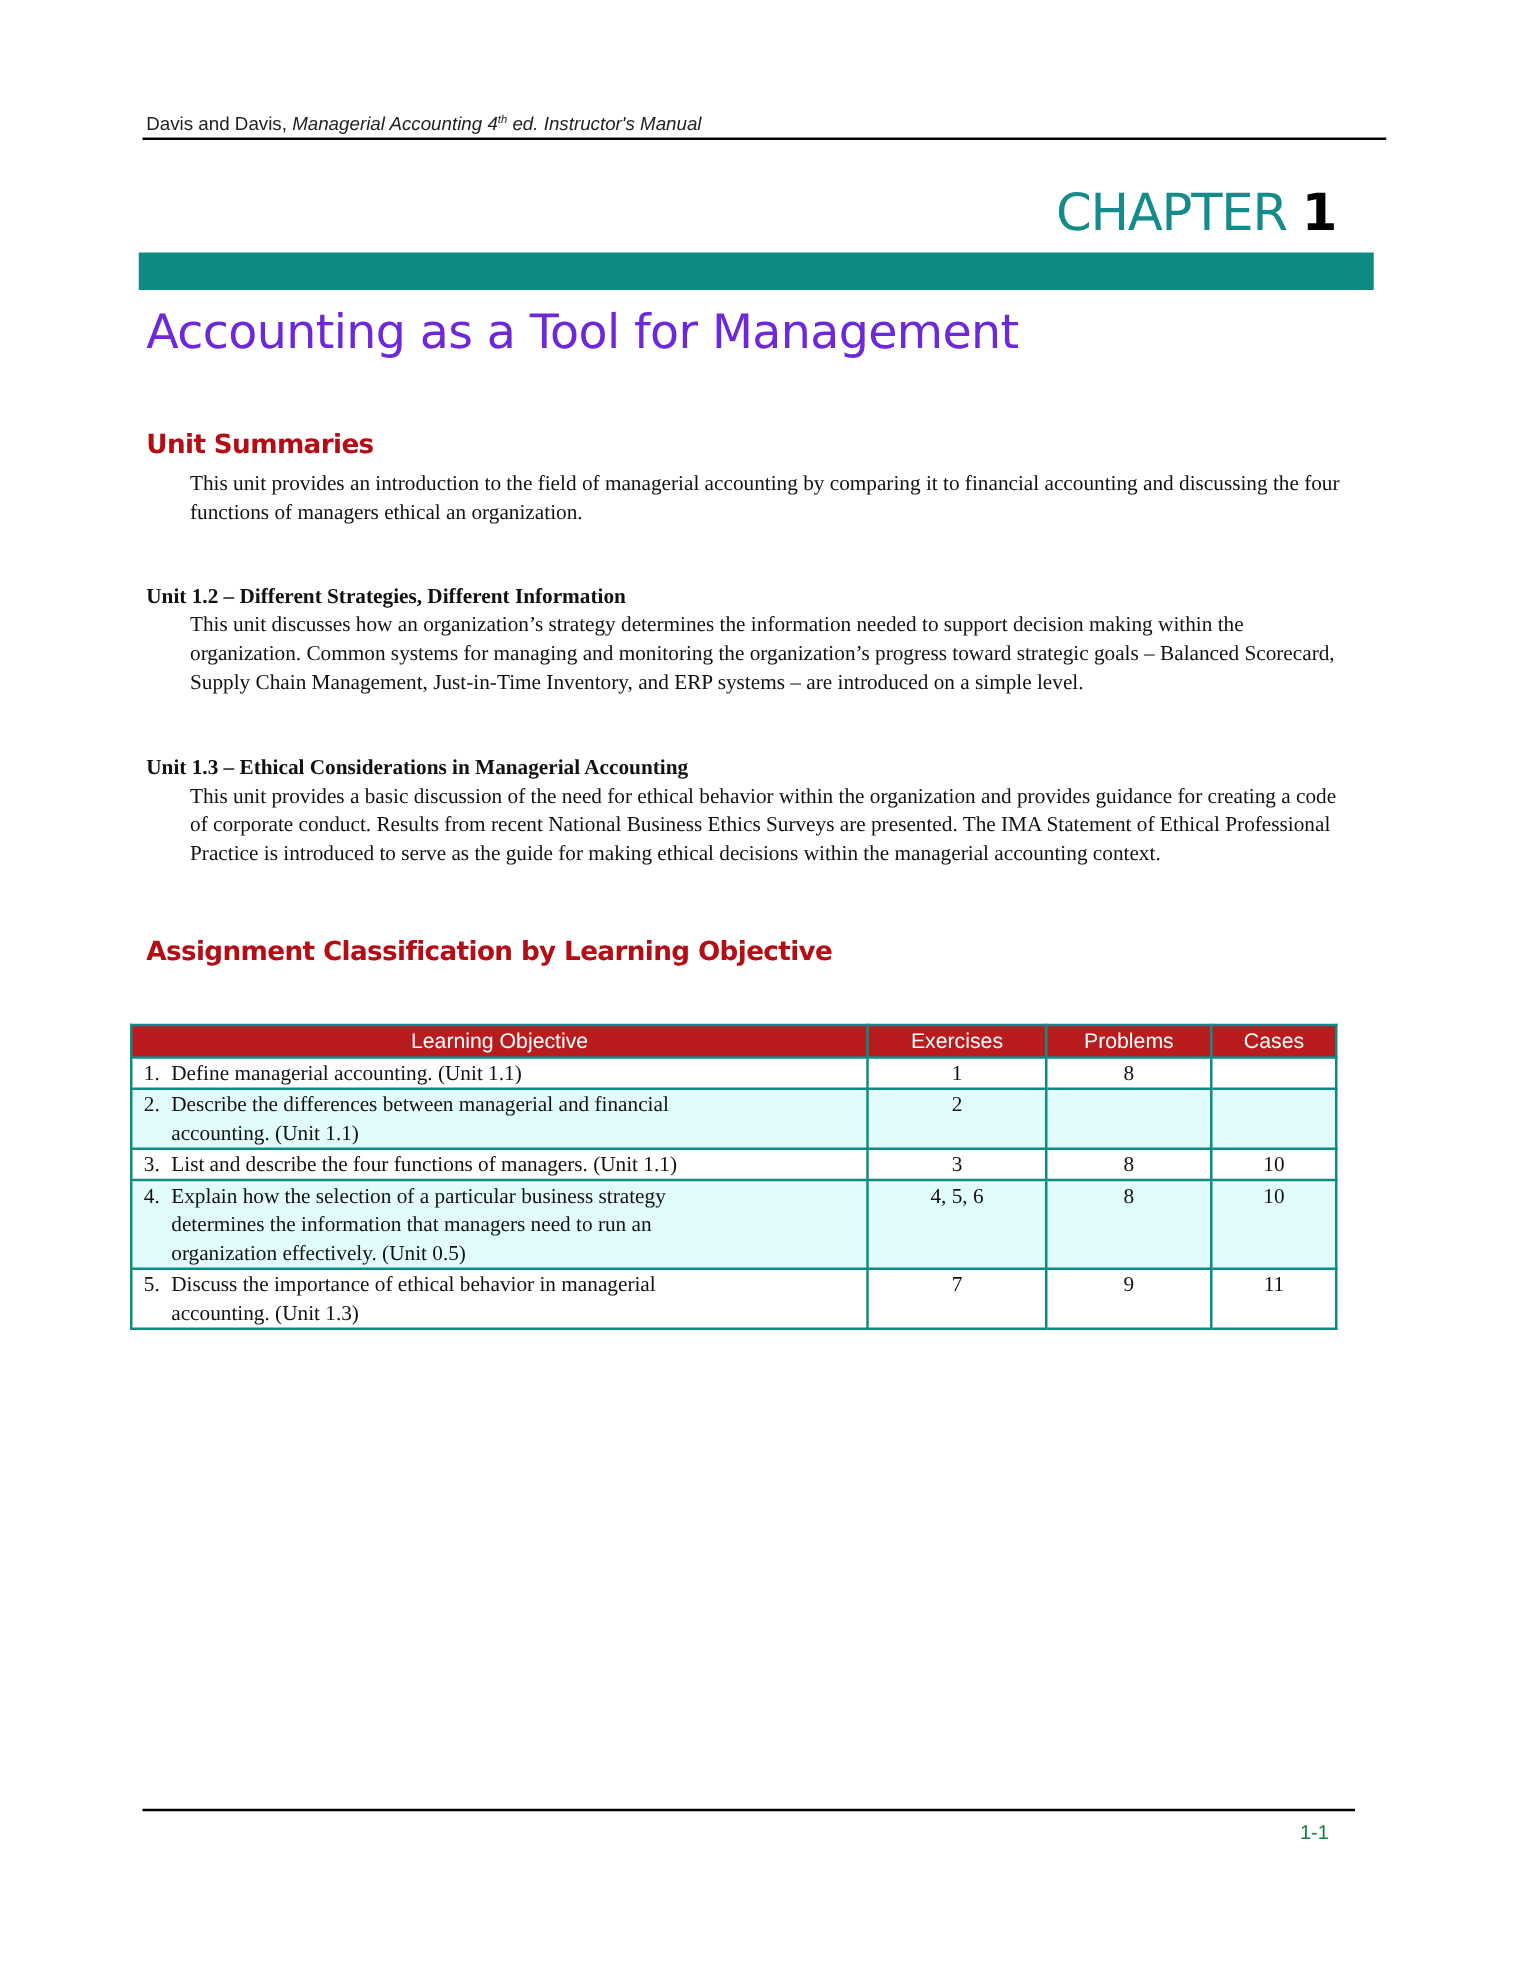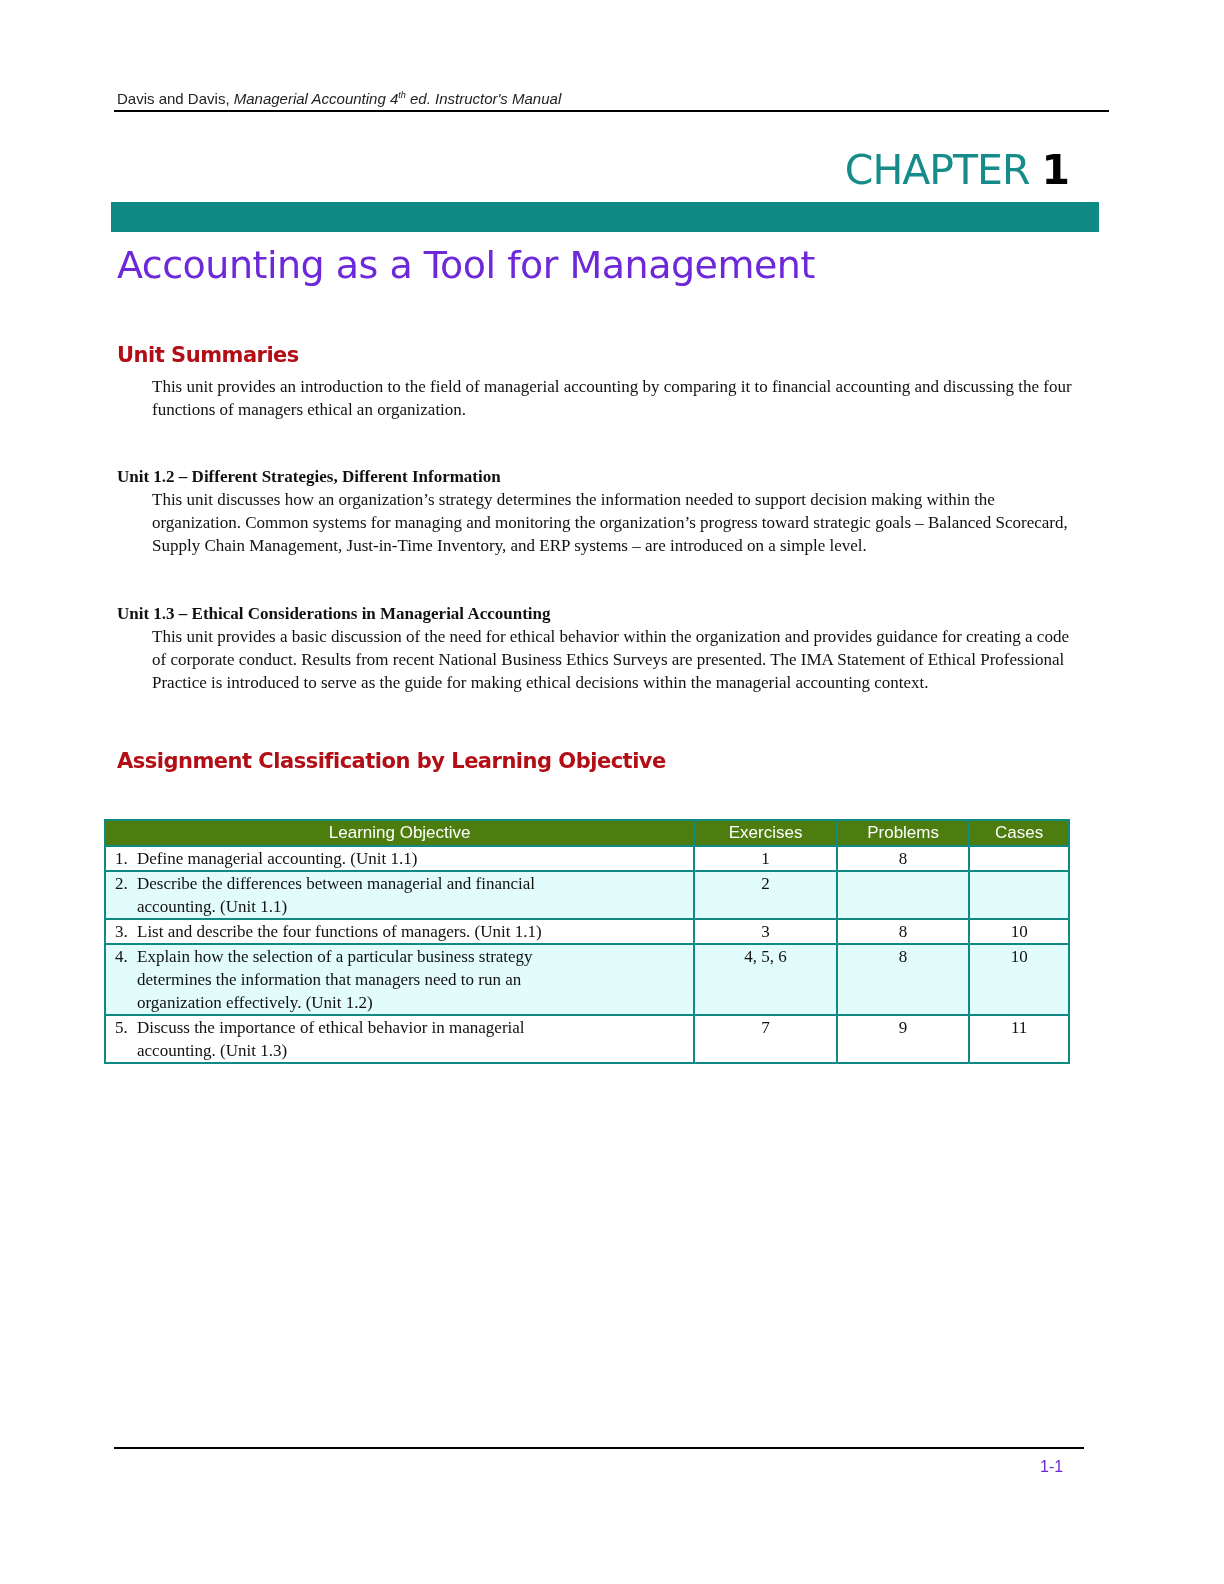--- a/index.html
+++ b/index.html
@@ -11,28 +11,28 @@
   .header-rule { left: 114px; top: 110px; width: 995px; height: 2px; background: #000; }
   .chapter-bar { left: 111px; top: 202px; width: 988px; height: 30px; background: #0f8a85; }
   .chapter-title { right: 155px; top: 150px; font-family: "DejaVu Sans", sans-serif; font-size: 41px; color: #158c89; line-height: 1; letter-spacing: -1px; }
   .chapter-title b { color: #000; font-weight: bold; }
   .doc-title { left: 117px; top: 243px; font-family: "DejaVu Sans", sans-serif; font-size: 38px; color: #6d28d9; letter-spacing: -0.5px; }
   .section-head { font-family: "DejaVu Sans", sans-serif; font-weight: bold; font-size: 21px; color: #b30d15; letter-spacing: -0.5px; }
   .unit { left: 117px; font-family: "Liberation Serif", serif; font-size: 17px; color: #111; width: 960px; }
   .unit-title { font-weight: bold; line-height: 22px; }
   .unit-body { padding-left: 35px; line-height: 23px; }
   table.lo { position: absolute; left: 104px; top: 819px; width: 966px; border-collapse: collapse; font-family: "Liberation Serif", serif; font-size: 17px; color: #111; }
-  table.lo th { background: #4d7c0f; color: #ffffff; font-family: "Liberation Sans", sans-serif; font-weight: normal; font-size: 17px; height: 24px; padding: 0; border: 2px solid #0f8a85; }
+  table.lo th { background: #b91c1c; color: #ffffff; font-family: "Liberation Sans", sans-serif; font-weight: normal; font-size: 17px; height: 24px; padding: 0; border: 2px solid #0f8a85; }
   table.lo td { border: 2px solid #0f8a85; vertical-align: top; padding: 0 0 0 3px; line-height: 23px; }
   table.lo td.num { text-align: center; padding: 0; }
   table.lo tr.alt td { background: #e2fcfc; }
   .lo-text { display: flex; }
   .lo-n { width: 22px; flex: none; padding-left: 6px; }
   .footer-rule { left: 114px; top: 1447px; width: 970px; height: 2px; background: #000; }
-  .page-num { left: 1040px; top: 1458px; font-family: "Liberation Sans", sans-serif; font-size: 16px; color: #6d28d9; }
+  .page-num { left: 1040px; top: 1458px; font-family: "Liberation Sans", sans-serif; font-size: 16px; color: #15803d; }
 </style>
 </head>
 <body>
 
 <div class="abs header-text">
   <span>Davis and Davis,</span>
   <i><span>Managerial Accounting 4</span><sup>th</sup> <span>ed. Instructor's Manual</span></i>
 </div>
 <div class="abs header-rule"></div>
 
@@ -107,21 +107,21 @@
           </div>
         </td>
       <td class="num">3</td>
       <td class="num">8</td>
       <td class="num">10</td>
     </tr>
     <tr class="alt">
       <td>
           <div class="lo-text">
             <span class="lo-n">4.</span>
-            <span style="width:465px">Explain how the selection of a particular business strategy determines the information that managers need to run an organization effectively.  (Unit 1.2)</span>
+            <span style="width:465px">Explain how the selection of a particular business strategy determines the information that managers need to run an organization effectively.  (Unit 0.5)</span>
           </div>
         </td>
       <td class="num">4, 5, 6</td>
       <td class="num">8</td>
       <td class="num">10</td>
     </tr>
     <tr>
       <td>
           <div class="lo-text">
             <span class="lo-n">5.</span>

